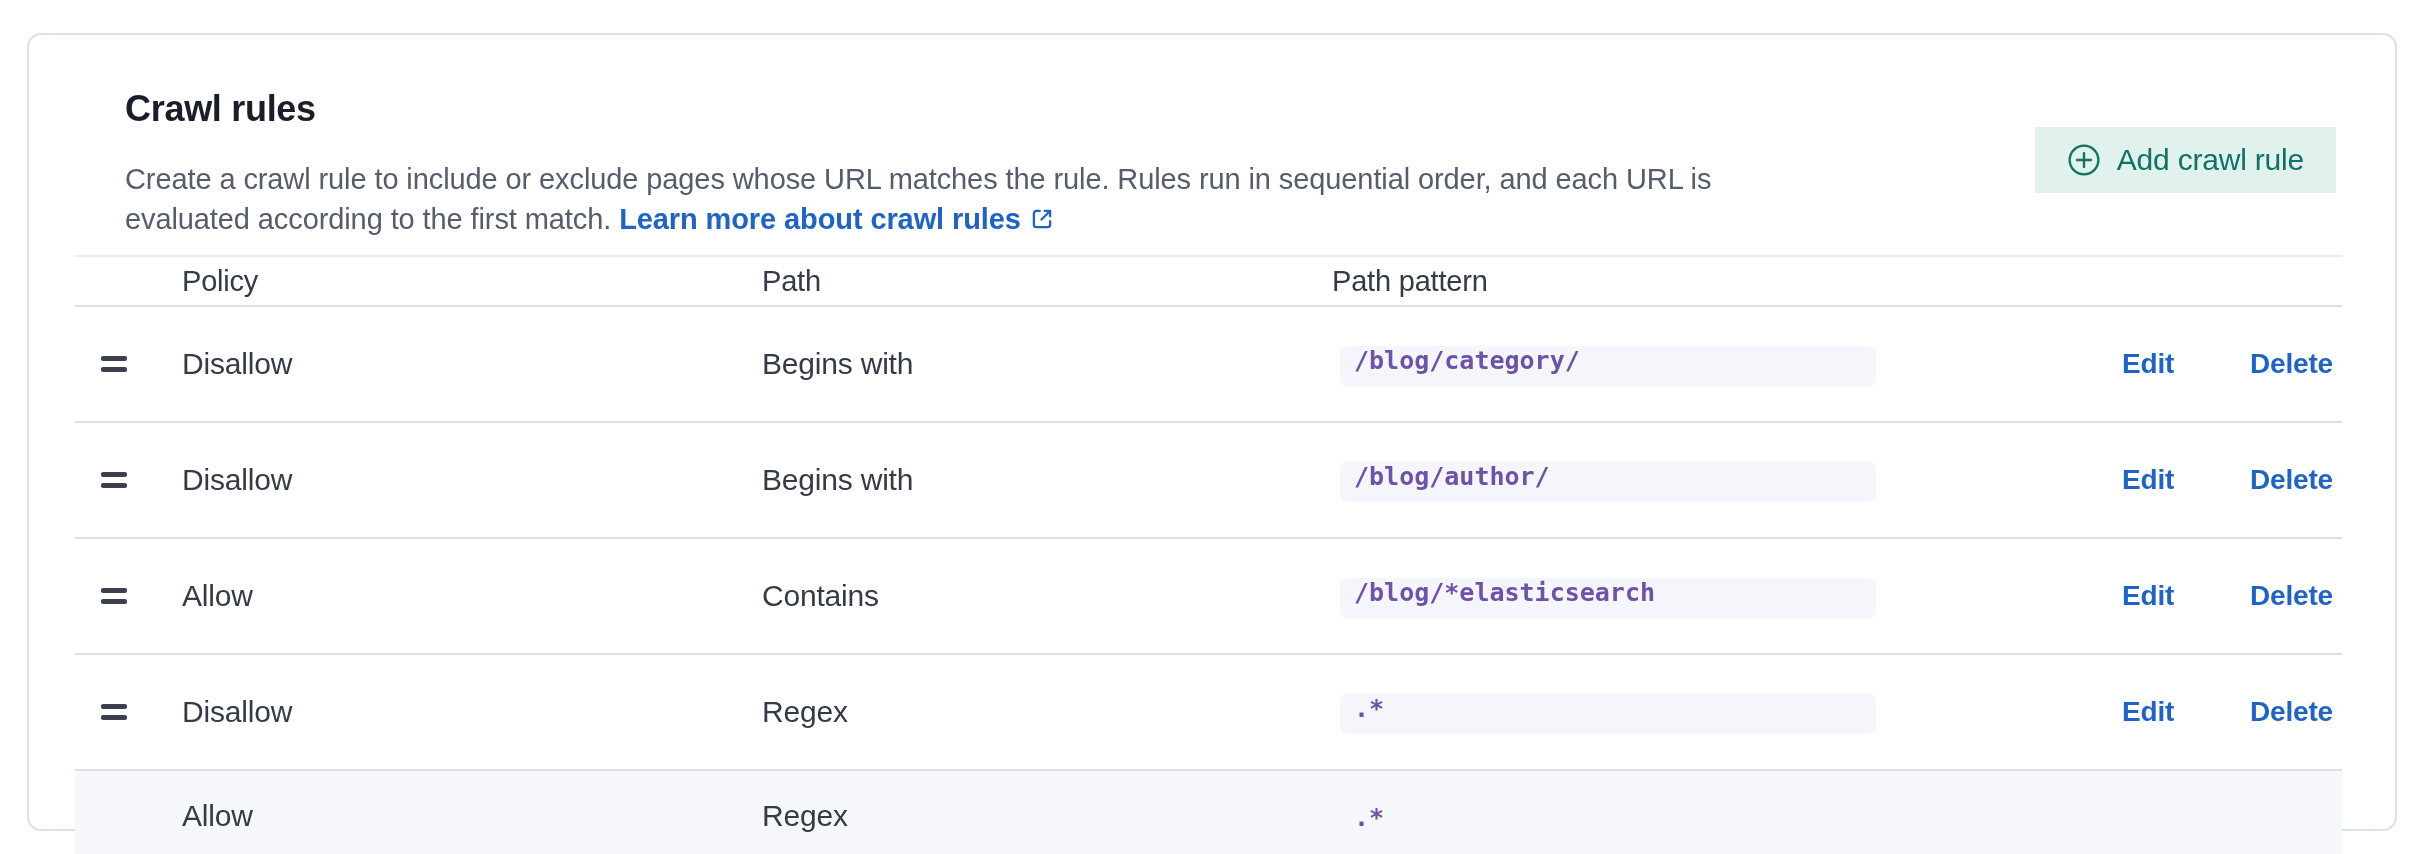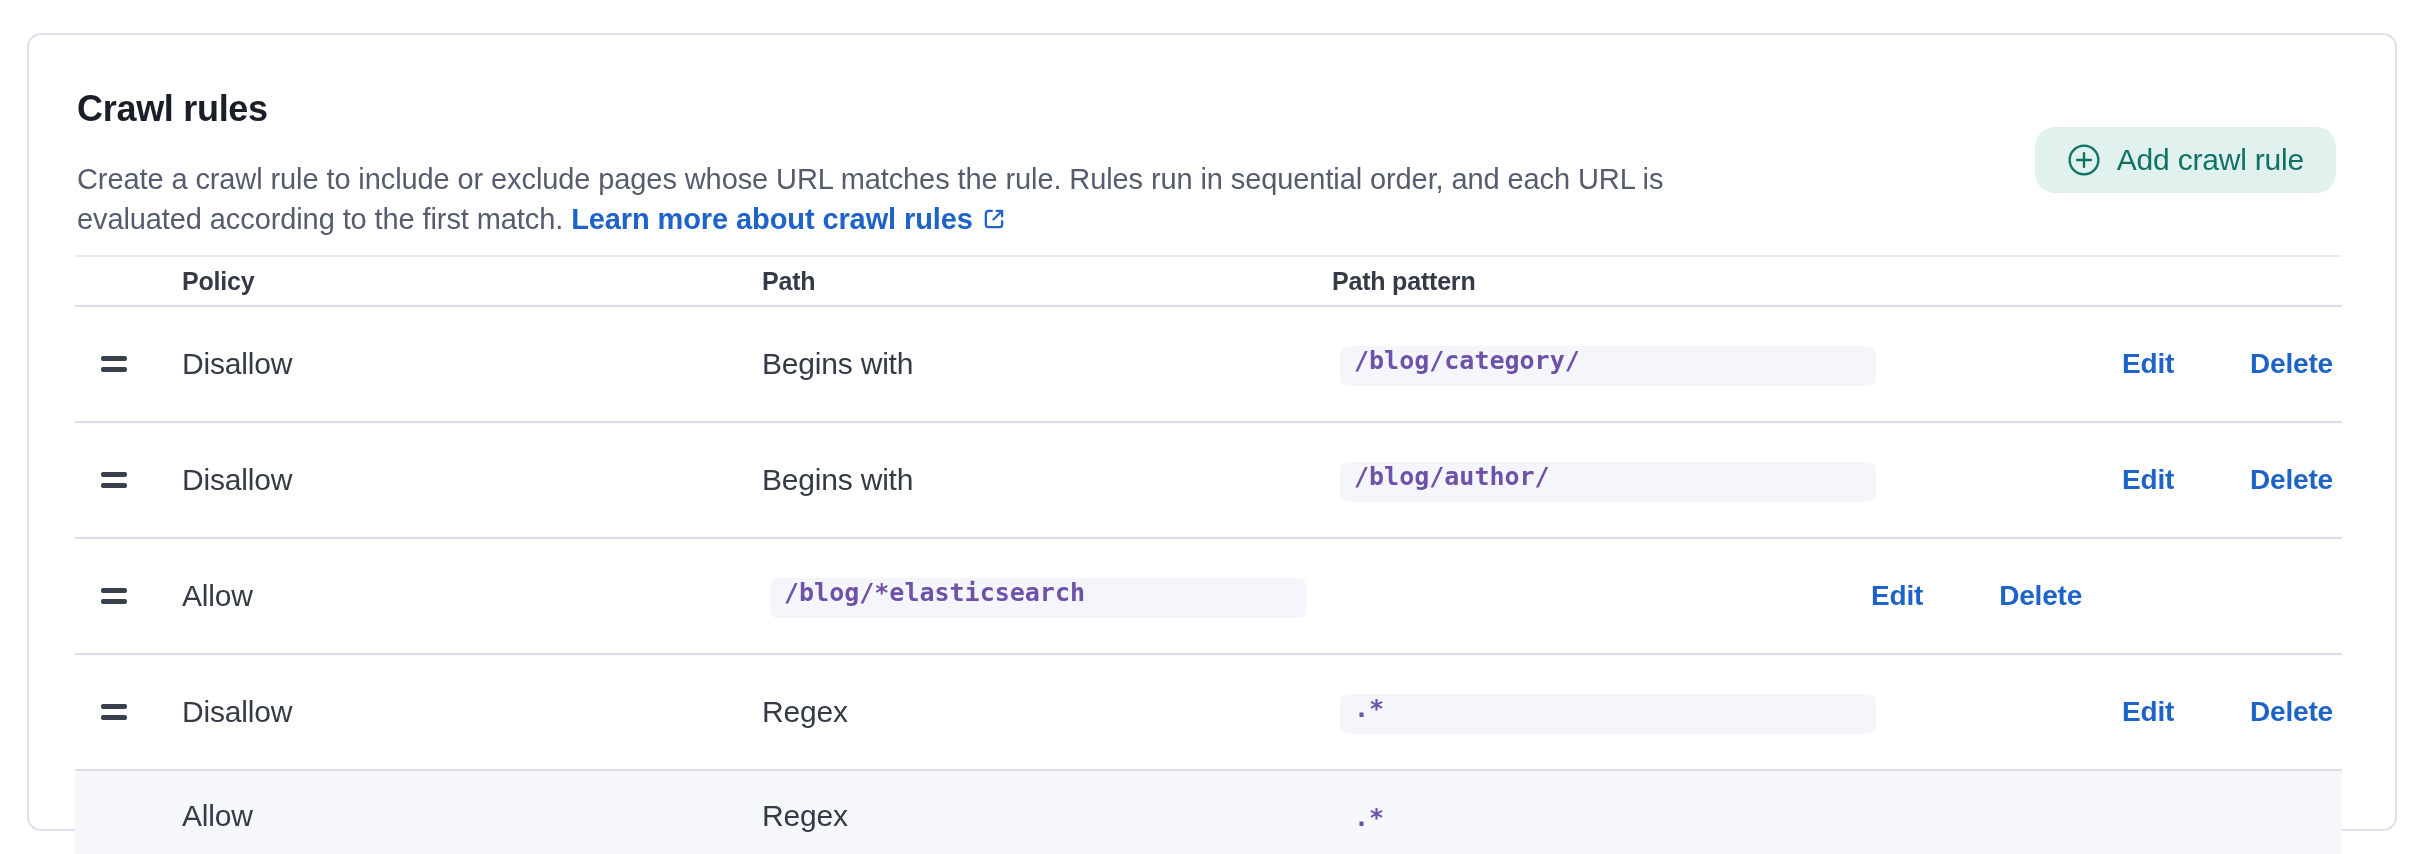--- a/index.html
+++ b/index.html
@@ -17,42 +17,42 @@
     --btn-text:#0f7265;
   }
   *{box-sizing:border-box;margin:0;padding:0;}
   html,body{width:2424px;height:854px;background:#ffffff;overflow:hidden;
     font-family:"Liberation Sans", sans-serif;color:var(--text);}
   .panel{
     position:absolute;left:27px;top:33px;width:2370px;height:798px;
     background:#ffffff;border:2px solid var(--panel-border);border-radius:14px;
     padding:52px 0 0 0;
   }
-  .panel-head{position:relative;padding:0 48px;}
+  .panel-head{position:relative;padding:0 48px;margin-left:48px;}
   .title{font-size:36px;line-height:44px;font-weight:700;color:var(--title);letter-spacing:-0.3px;}
   .desc{margin-top:28px;width:1712px;font-size:29px;line-height:40px;color:var(--muted);letter-spacing:-0.1px;}
   .desc a{color:var(--link);font-weight:700;text-decoration:none;white-space:nowrap;}
   .ext-icon{display:inline-block;vertical-align:-3px;margin-left:8px;}
   .add-btn{
     position:absolute;top:40px;right:59px;height:66px;
     display:flex;align-items:center;gap:16px;padding:0 32px;
     background:var(--btn-bg);color:var(--btn-text);
-    border:none;border-radius:20px;font-family:inherit;
+    border:none;border-radius:0;font-family:inherit;
     font-size:30px;font-weight:400;letter-spacing:-0.2px;cursor:pointer;text-align:center;
   }
   
   .table{margin:13px 48px 0 46px;width:2267px;}
   .tr{
     display:grid;grid-template-columns:95px 592px 570px 790px 1fr;
     align-items:center;border-bottom:2px solid var(--border);
   }
   .tr.head{height:52px;border-top:2px solid var(--border-light);}
   .tr.body-row{height:116px;}
   .tr.body-row.striped{height:90px;background:var(--stripe);border-bottom:none;}
-  .th{font-size:25px;font-weight:700;color:var(--text);letter-spacing:-0.2px;}
+  .th{font-size:29px;font-weight:400;color:var(--text);letter-spacing:-0.2px;}
   .td{font-size:30px;color:var(--text);letter-spacing:-0.2px;}
   .cell-pad{padding-left:12px;}
   .handle-cell{display:flex;align-items:center;padding-left:26px;height:100%;}
   .grab{display:flex;flex-direction:column;gap:6px;cursor:grab;}
   .grab i{display:block;width:26px;height:5px;border-radius:2px;background:#3a404d;}
   .code-box{
     display:inline-flex;margin-left:8px;width:536px;height:40px;
     background:var(--codebg);border-radius:7px;padding-left:14px;
   }
   .code-text{
@@ -134,20 +134,21 @@
           </div>
         </div>
         <div class="tr body-row">
     <div class="handle-cell">
          <span class="grab">
               <i></i>
               <i></i>
             </span>
        </div>
     <div class="td cell-pad">Allow</div>
+    <div class="td">Contains</div>
     <div class="td"><span class="code-box">
          <span class="code-text">/blog/*elasticsearch</span>
        </span></div>
     <div class="actions">
             <a href="#">Edit</a>
        <a href="#">Delete</a>
           </div>
         </div>
         <div class="tr body-row">
     <div class="handle-cell">

